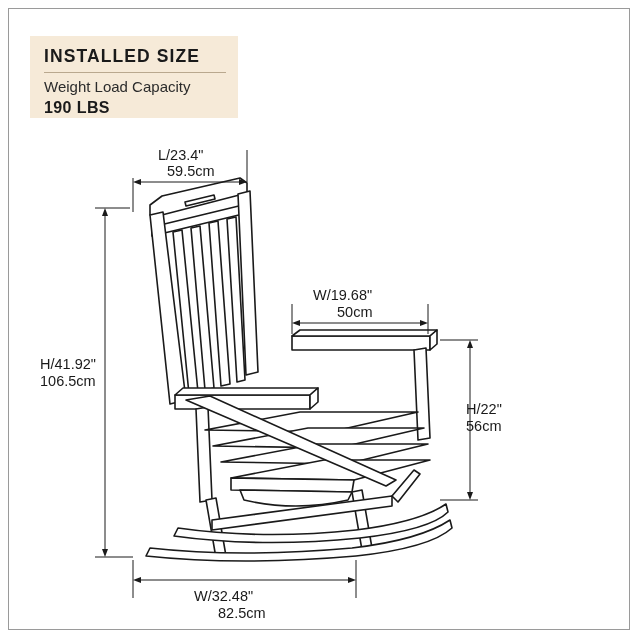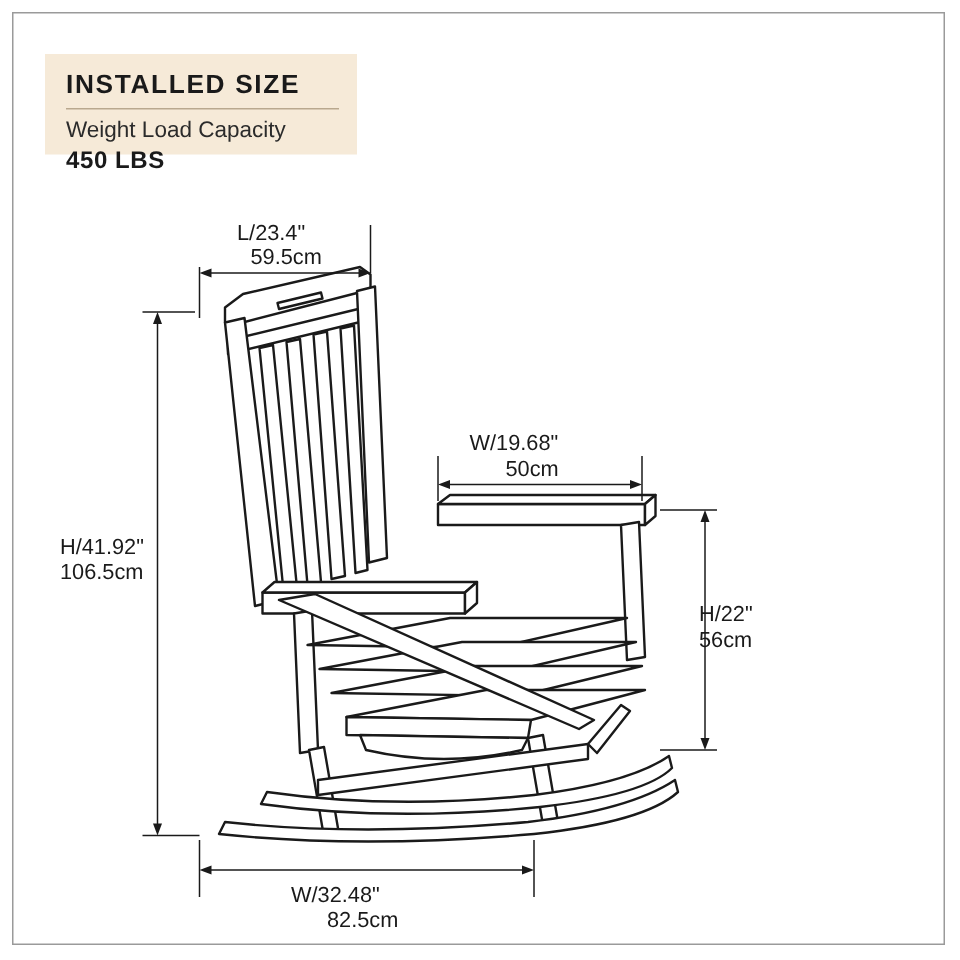--- a/index.html
+++ b/index.html
@@ -25,21 +25,21 @@
     height: 622px;
     border: 1px solid #9a9a9a;
     box-sizing: border-box;
   }
   
   .info-card {
     position: absolute;
     left: 30px;
     top: 36px;
     width: 208px;
-    height: 67px;
+    height: 82px;
     background: #f6ead8;
     box-sizing: border-box;
     padding: 10px 12px 0 14px;
   }
   .info-title {
     font-size: 17.5px;
     font-weight: bold;
     color: #1a1a1a;
     letter-spacing: 1.1px;
     line-height: 20px;
@@ -79,21 +79,21 @@
 <body>
 
 <div id="page">
 
   <div class="page-border"></div>
 
   <div class="info-card">
     <div class="info-title">INSTALLED SIZE</div>
     <div class="info-rule"></div>
     <div class="info-sub">Weight Load Capacity</div>
-    <div class="info-value">450 LBS</div>
+    <div class="info-value">190 LBS</div>
   </div>
 
   <svg id="drawing" width="640" height="640" viewBox="0 0 640 640">
 
     <g fill="#ffffff" stroke="#1a1a1a" stroke-width="1.6" stroke-linejoin="round" stroke-linecap="round">
 
       <path d="M150,215 L150,205 L162,196 L240,178 L247,183 L247,193 L158,216 Z"></path>
       <path d="M185,202 L214,195 L215,199 L186,206 Z" fill="#ffffff"></path>
 
       <path d="M152,227 L247,204 L247,213 L152,236 Z"></path>

